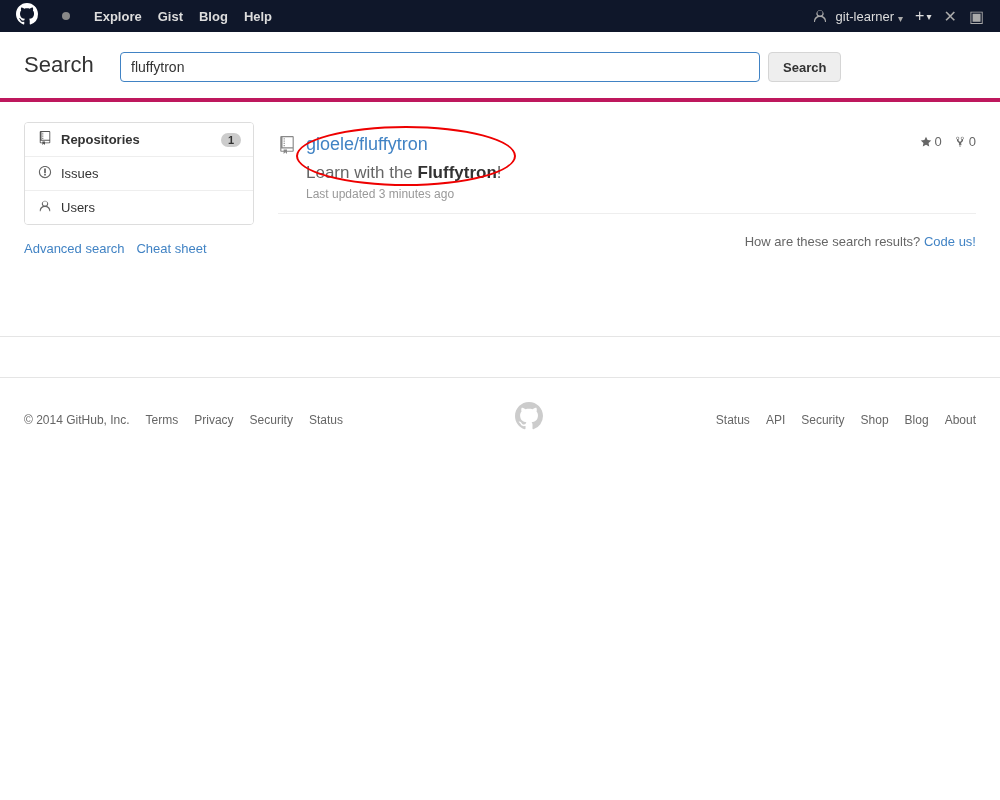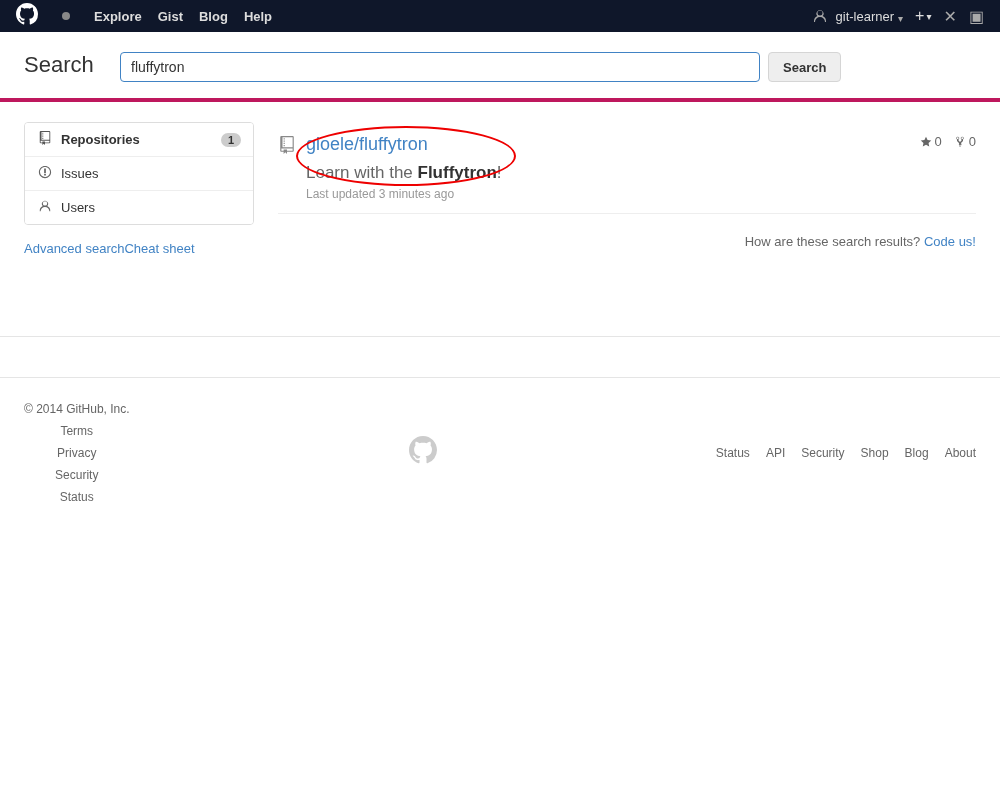--- a/index.html
+++ b/index.html
@@ -48,26 +48,26 @@
     .result-stat { display: flex; align-items: center; gap: 3px; }
 
     
     .result-circle { position: absolute; left: 18px; top: 4px; width: 220px; height: 60px; border: 2.5px solid #e00; border-radius: 50%; pointer-events: none; }
 
     
     .feedback-row { text-align: right; margin-top: 20px; font-size: 13px; color: #666; }
     .feedback-link { color: #4183c4; cursor: pointer; text-decoration: none; }
 
     
-    .sidebar-links { margin-top: 16px; font-size: 13px; display: flex; }
+    .sidebar-links { margin-top: 16px; font-size: 13px; display: flex; gap: 12px; }
     .sidebar-link { color: #4183c4; cursor: pointer; text-decoration: none; }
 
     
     .footer { border-top: 1px solid #e5e5e5; margin-top: 40px; padding: 24px; display: flex; align-items: center; justify-content: space-between; }
-    .footer-left { display: flex; align-items: center; gap: 8px; font-size: 12px; color: #666; flex-direction: column; }
+    .footer-left { display: flex; align-items: center; gap: 16px; font-size: 12px; color: #666; }
     .footer-link { color: #666; text-decoration: none; cursor: pointer; }
     .footer-right { display: flex; gap: 16px; font-size: 12px; }
     .footer-center { font-size: 28px; color: #ccc; }
 
     
     .highlight { color: #333; font-weight: bold; }
   </style>
 </head>
 <body>
 

